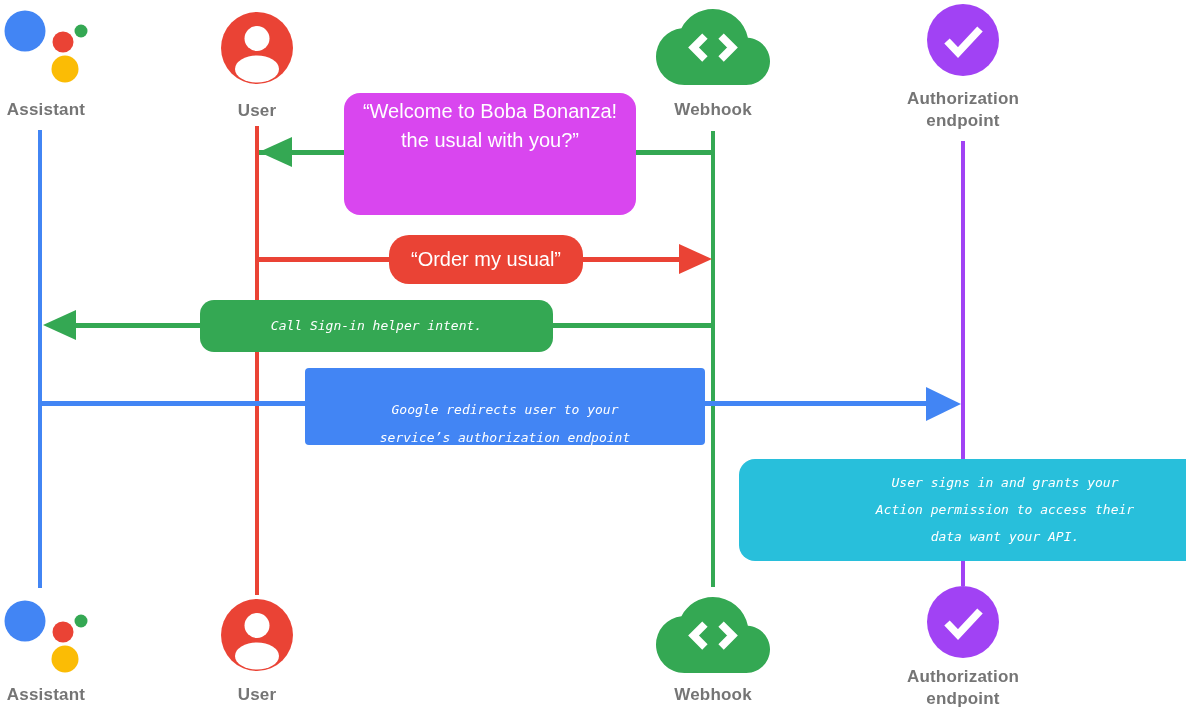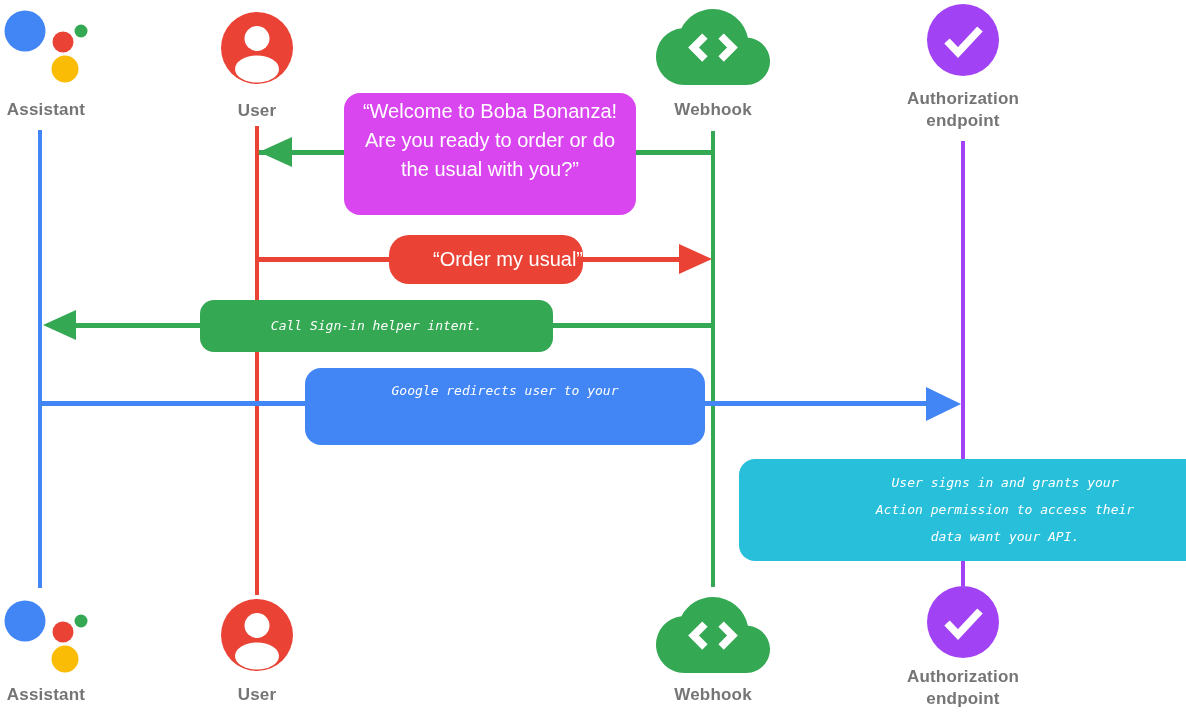--- a/index.html
+++ b/index.html
@@ -36,25 +36,25 @@
                   border-bottom:17px solid transparent;border-left:35px solid #4285F4;}
 
   
   .box{position:absolute;color:#ffffff;text-align:center;box-sizing:border-box;z-index:3;}
   .speech{font-family:"Liberation Sans",sans-serif;font-size:20px;}
   .code{font-family:"DejaVu Sans Mono","Liberation Mono",monospace;font-style:italic;font-size:13px;}
   #welcome-box{left:344px;top:93px;width:292px;height:122px;background:#d946ef;
                border-radius:16px;padding-top:4px;}
   #welcome-box .ln{line-height:29px;}
   #order-box{left:389px;top:235px;width:194px;height:49px;background:#EA4335;
-             border-radius:20px;line-height:49px;text-align:right;}
+             border-radius:20px;line-height:49px;}
   #signin-box{left:200px;top:300px;width:353px;height:52px;background:#34A853;
               border-radius:14px;line-height:52px;}
   #redirect-box{left:305px;top:368px;width:400px;height:77px;background:#4285F4;
-                border-radius:16px;padding-top:9px;}
+                border-radius:4px;padding-top:28px;}
   #redirect-box .ln{line-height:28px;}
   #note-box{left:739px;top:459px;width:532px;height:102px;background:#28BFDB;
             border-radius:16px;padding-top:10px;z-index:3;}
   #note-box .ln{line-height:27px;}
 
   .icon-wrap{position:absolute;z-index:3;line-height:0;}
 </style>
 </head>
 <body>
 
@@ -70,30 +70,30 @@
   <div class="hline" id="signin-line"></div>
   <div class="hline" id="redirect-line"></div>
 
   <div class="arr" id="welcome-arrow"></div>
   <div class="arr" id="order-arrow"></div>
   <div class="arr" id="signin-arrow"></div>
   <div class="arr" id="redirect-arrow"></div>
 
   <div class="box speech" id="welcome-box">
     <div class="ln">“Welcome to Boba Bonanza!</div>
-    <div class="ln">Are you ready to order or do</div>
     <div class="ln">the usual with you?”</div>
   </div>
 
   <div class="box speech" id="order-box">“Order my usual”</div>
 
   <div class="box code" id="signin-box">Call Sign-in helper intent.</div>
 
   <div class="box code" id="redirect-box">
     <div class="ln">Google redirects user to your</div>
+    <div class="ln">service’s authorization endpoint</div>
   </div>
 
   <div class="box code" id="note-box">
     <div class="ln">User signs in and grants your</div>
     <div class="ln">Action permission to access their</div>
     <div class="ln">data want your API.</div>
   </div>
 
   <div class="icon-wrap" style="left:4px;top:8px;">
     <svg width="90" height="78" viewBox="0 0 90 78">

